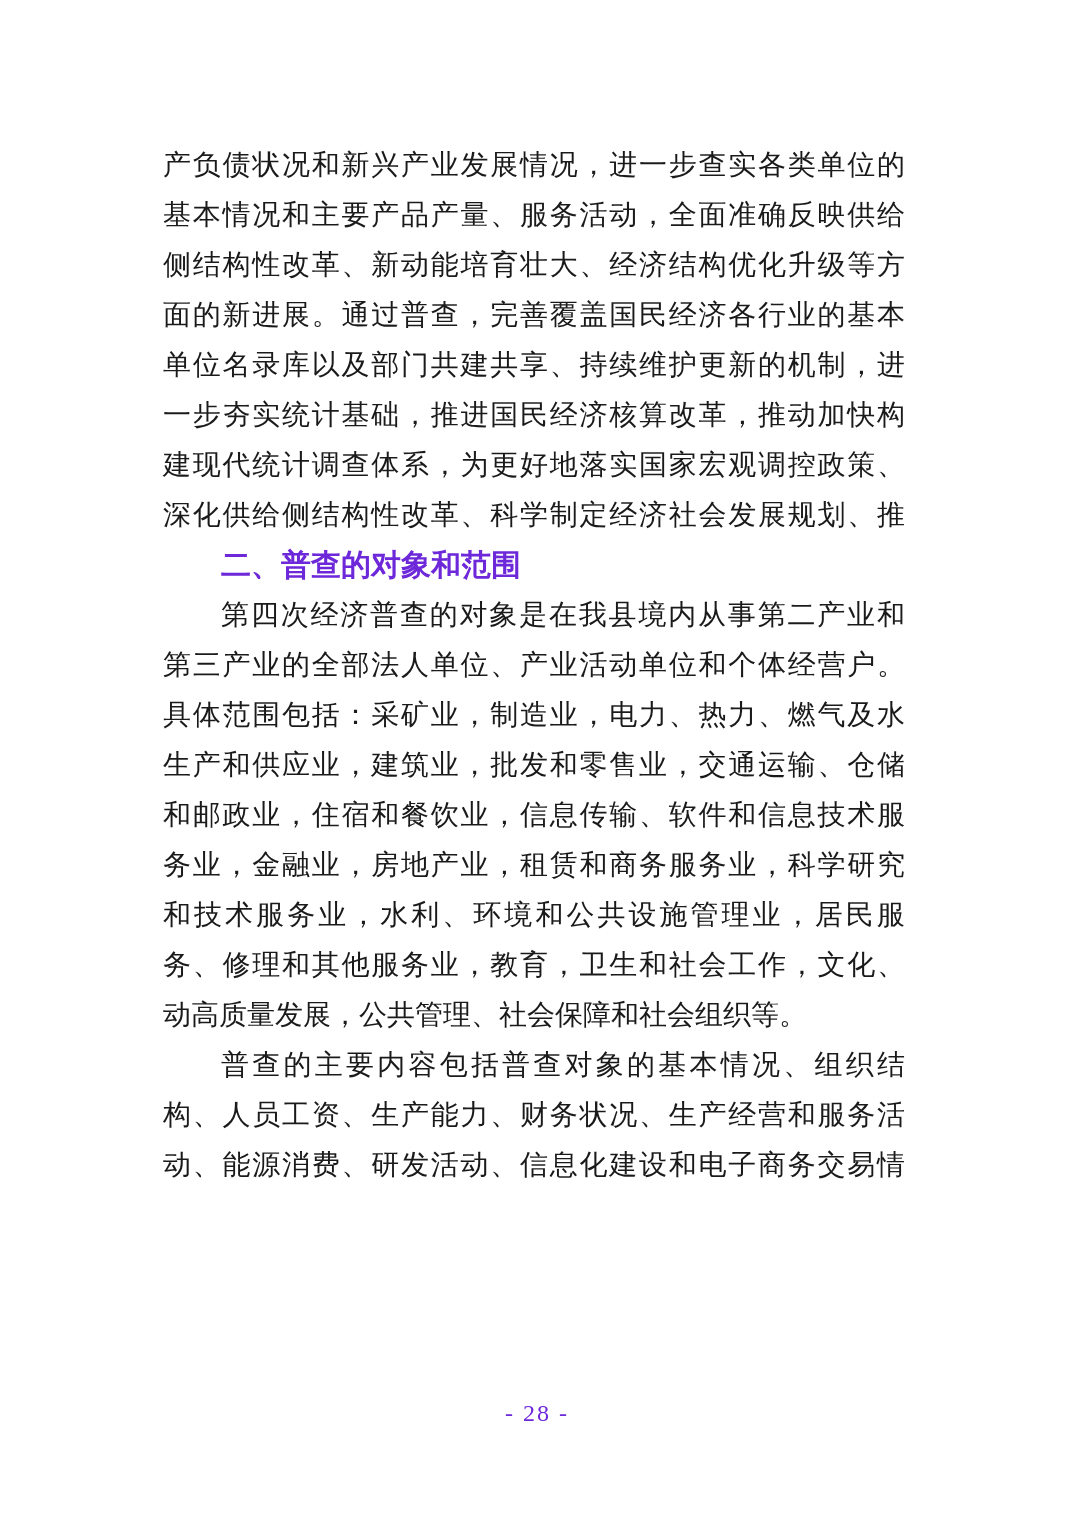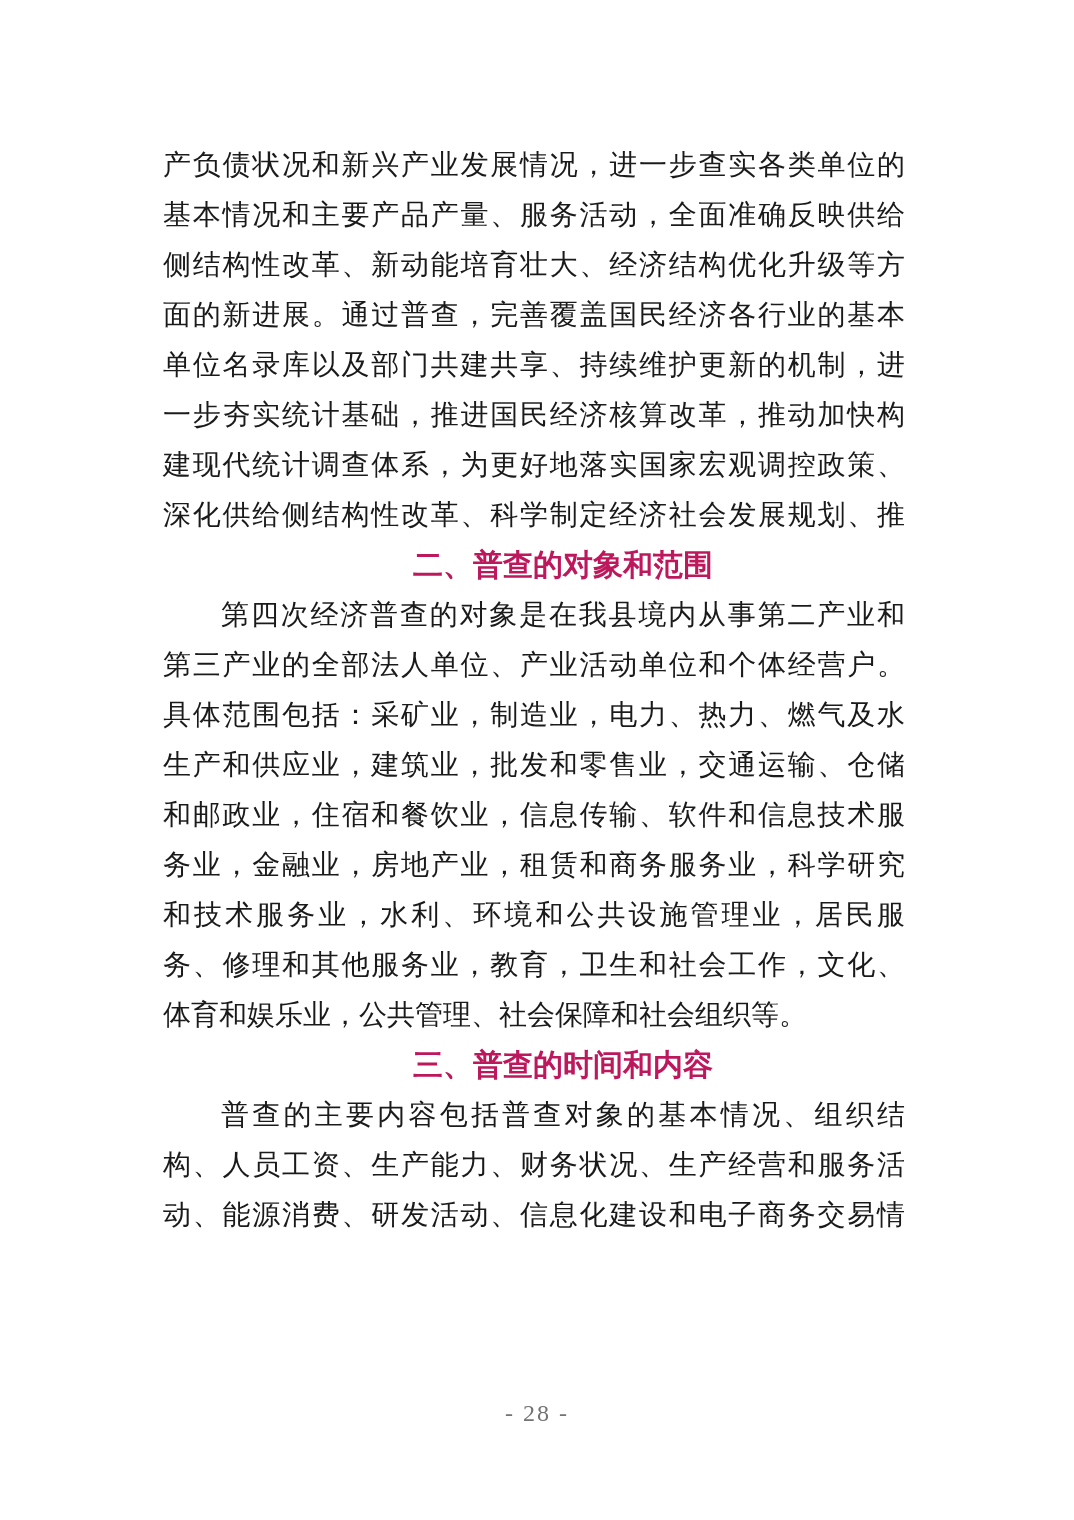--- a/index.html
+++ b/index.html
@@ -29,32 +29,31 @@
   .line.fill {
     display: flex;
     justify-content: space-between;
   }
   .line.fill span { display: inline-block; }
   .line.indent { padding-left: 58px; }
   .line.heading {
     font-family: "Liberation Sans", "DejaVu Sans", sans-serif;
     font-weight: 700;
     font-size: 30px;
-    color: #be185d;
-    text-align: center;
+    color: #6d28d9;
   }
   .footer {
     position: absolute;
     left: 0; top: 1388px;
     width: 100%;
     height: 50px;
     line-height: 50px;
     text-align: center;
     font-size: 24px;
-    color: #737373;
+    color: #6d28d9;
     letter-spacing: 2px;
   }
 </style>
 </head>
 <body>
 
 <div class="page">
   <main class="content">
       <div class="line fill">
         <span>产</span>
@@ -479,22 +478,21 @@
         <span>和</span>
         <span>社</span>
         <span>会</span>
         <span>工</span>
         <span>作</span>
         <span>，</span>
         <span>文</span>
         <span>化</span>
         <span>、</span>
       </div>
-      <div class="line">体育和娱乐业，公共管理、社会保障和社会组织等。</div>
-      <div class="line heading indent">三、普查的时间和内容</div>
+      <div class="line">动高质量发展，公共管理、社会保障和社会组织等。</div>
       <div class="line indent fill">
         <span>普</span>
         <span>查</span>
         <span>的</span>
         <span>主</span>
         <span>要</span>
         <span>内</span>
         <span>容</span>
         <span>包</span>
         <span>括</span>

